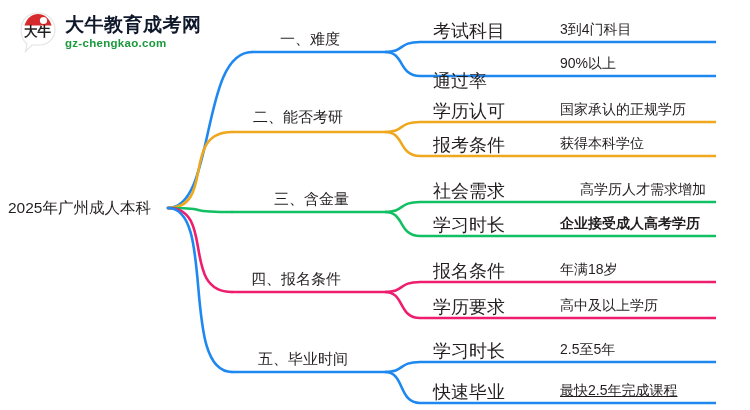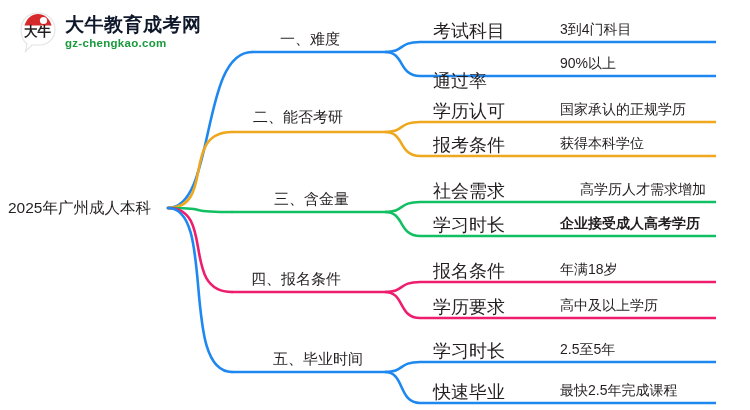--- a/index.html
+++ b/index.html
@@ -161,15 +161,15 @@
     <div class="node-label leaf-val" style="left: 560px; top: 216px; font-weight: bold;">企业接受成人高考学历</div>
     <div class="node-label branch-label" style="left: 274px; top: 191px;">三、含金量</div>
     <div class="node-label leaf-key" style="left: 433px; top: 262px;">报名条件</div>
     <div class="node-label leaf-val" style="left: 560px; top: 262px;">年满18岁</div>
     <div class="node-label leaf-key" style="left: 433px; top: 298px;">学历要求</div>
     <div class="node-label leaf-val" style="left: 560px; top: 298px;">高中及以上学历</div>
     <div class="node-label branch-label" style="left: 251px; top: 271px;">四、报名条件</div>
     <div class="node-label leaf-key" style="left: 433px; top: 342px;">学习时长</div>
     <div class="node-label leaf-val" style="left: 560px; top: 342px;">2.5至5年</div>
     <div class="node-label leaf-key" style="left: 433px; top: 383px;">快速毕业</div>
-    <div class="node-label leaf-val" style="left: 560px; top: 383px;">最快2.5年完成课程</div>
-    <div class="node-label branch-label" style="left: 258px; top: 351px; margin-left: 15px;">五、毕业时间</div>
+    <div class="node-label leaf-val" style="left: 560px; top: 383px; text-decoration: underline;">最快2.5年完成课程</div>
+    <div class="node-label branch-label" style="left: 258px; top: 351px;">五、毕业时间</div>
   </div>
 
 </body></html>

